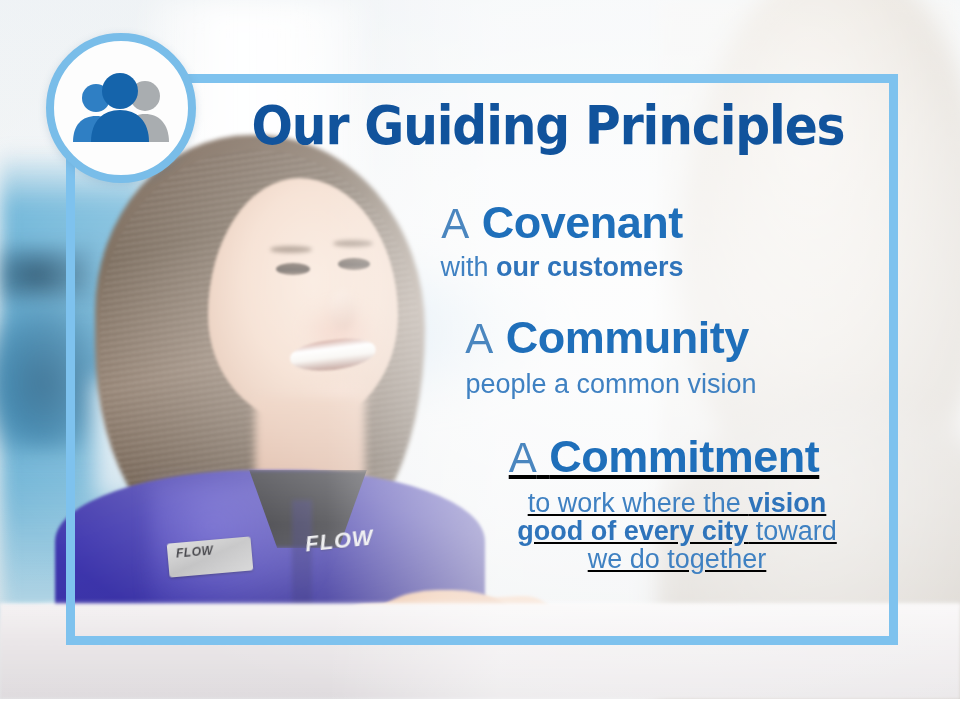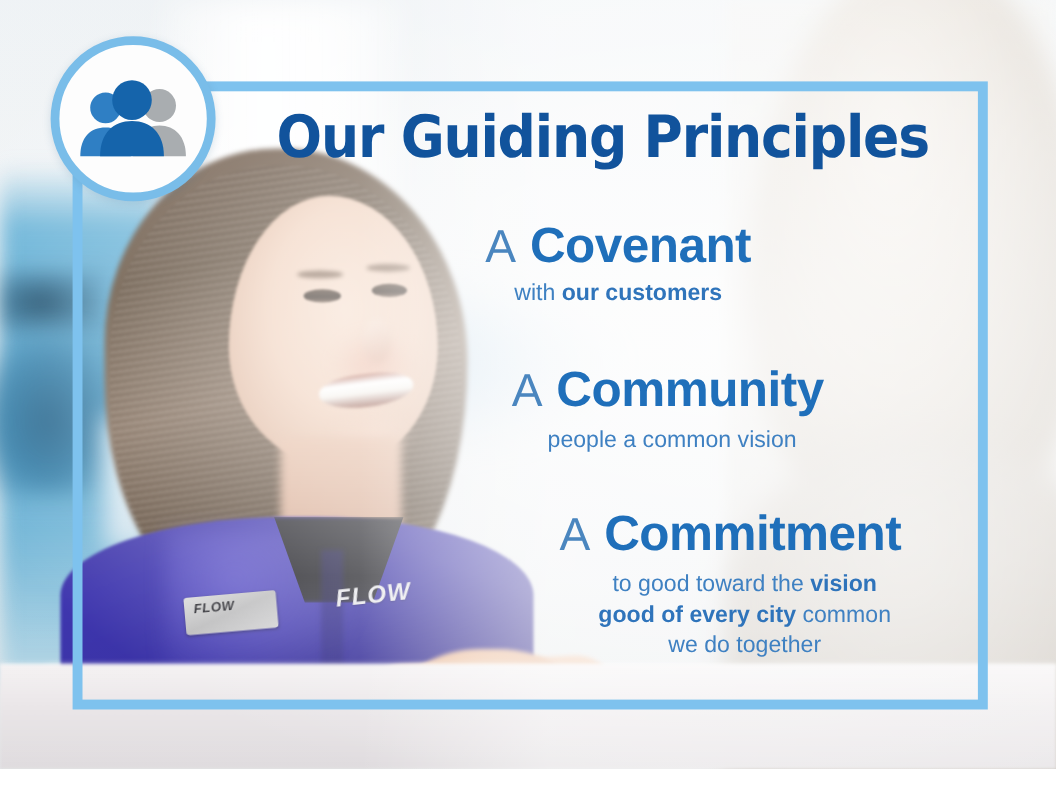--- a/index.html
+++ b/index.html
@@ -331,37 +331,37 @@
     font-size: 42px;
   }
   .p-head .kw {
     font-weight: 700;
     color: #1f6fba;
     letter-spacing: -0.5px;
   }
 
   .p-sub {
     font-family: "Liberation Sans", sans-serif;
-    font-size: 21px;
+    font-size: 27px;
     line-height: 28px;
     color: #3f81c2;
     font-weight: 400;
   }
   .p-sub b { font-weight: 700; color: #2f74bb; }
 
   
   .p1 { text-align: center; }
   .p1 .p-head { padding-left: 20px; }
   .p1 .p-sub  { padding-left: 20px; margin-top: 2px; }
 
-  .p2 { text-align: center; margin-top: 46px; }
+  .p2 { text-align: center; margin-top: 30px; }
   .p2 .p-head { padding-left: 110px; }
   .p2 .p-sub  { padding-left: 118px; margin-top: 4px; }
 
-  .p3 { text-align: center; margin-top: 44px; }
+  .p3 { text-align: center; margin-top: 32px; text-decoration: underline; }
   .p3 .p-head { padding-left: 224px; }
   .p3 .p-sub  { padding-left: 250px; margin-top: 4px; }
 </style>
 </head>
 <body>
 
 <div id="poster">
 
   <div class="photo">
     <div class="ph-base"></div>
@@ -447,21 +447,21 @@
         <div>people a common vision</div>
       </div>
     </div>
 
     <div class="principle p3">
       <div class="p-head">
         <span class="art">A</span>
         <span class="kw">Commitment</span>
       </div>
       <div class="p-sub">
-        <div><span>to good toward the </span><b>vision</b></div>
-        <div><b>good of every city</b><span> common</span></div>
+        <div><span>to work where the </span><b>vision</b></div>
+        <div><b>good of every city</b><span> toward</span></div>
         <div>we do together</div>
       </div>
     </div>
 
   </div>
 
 </div>
 
 </body></html>

